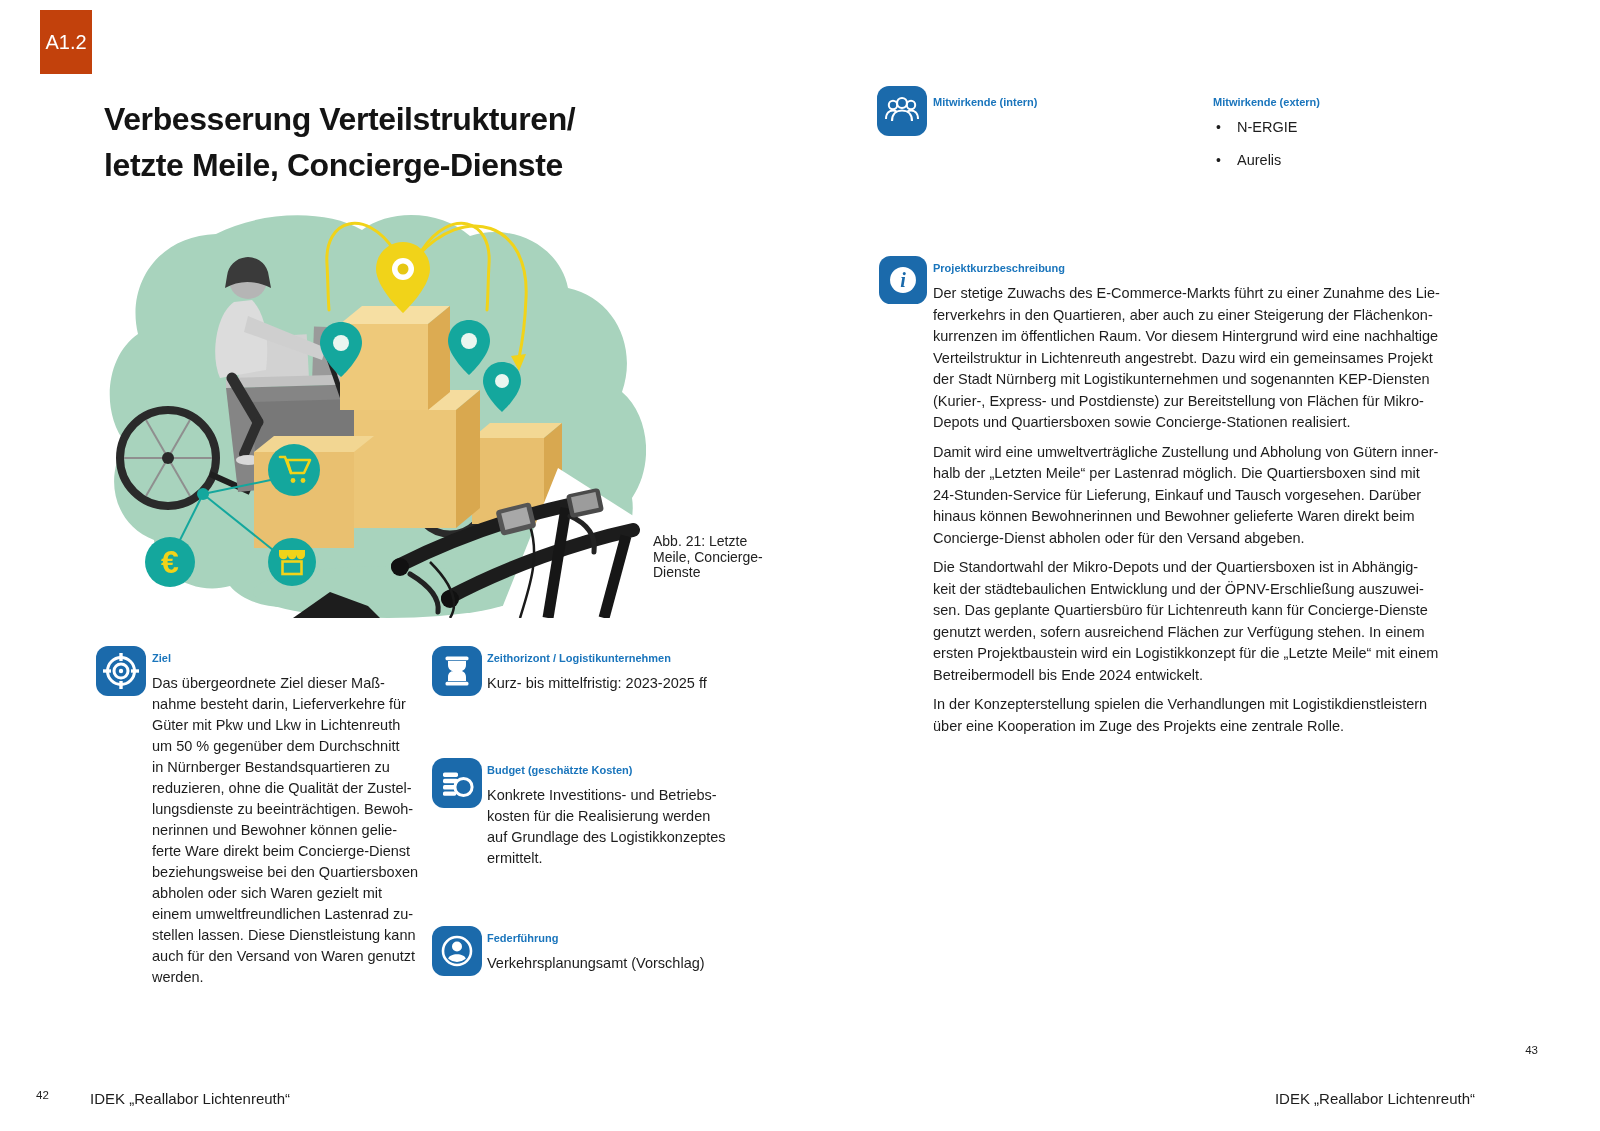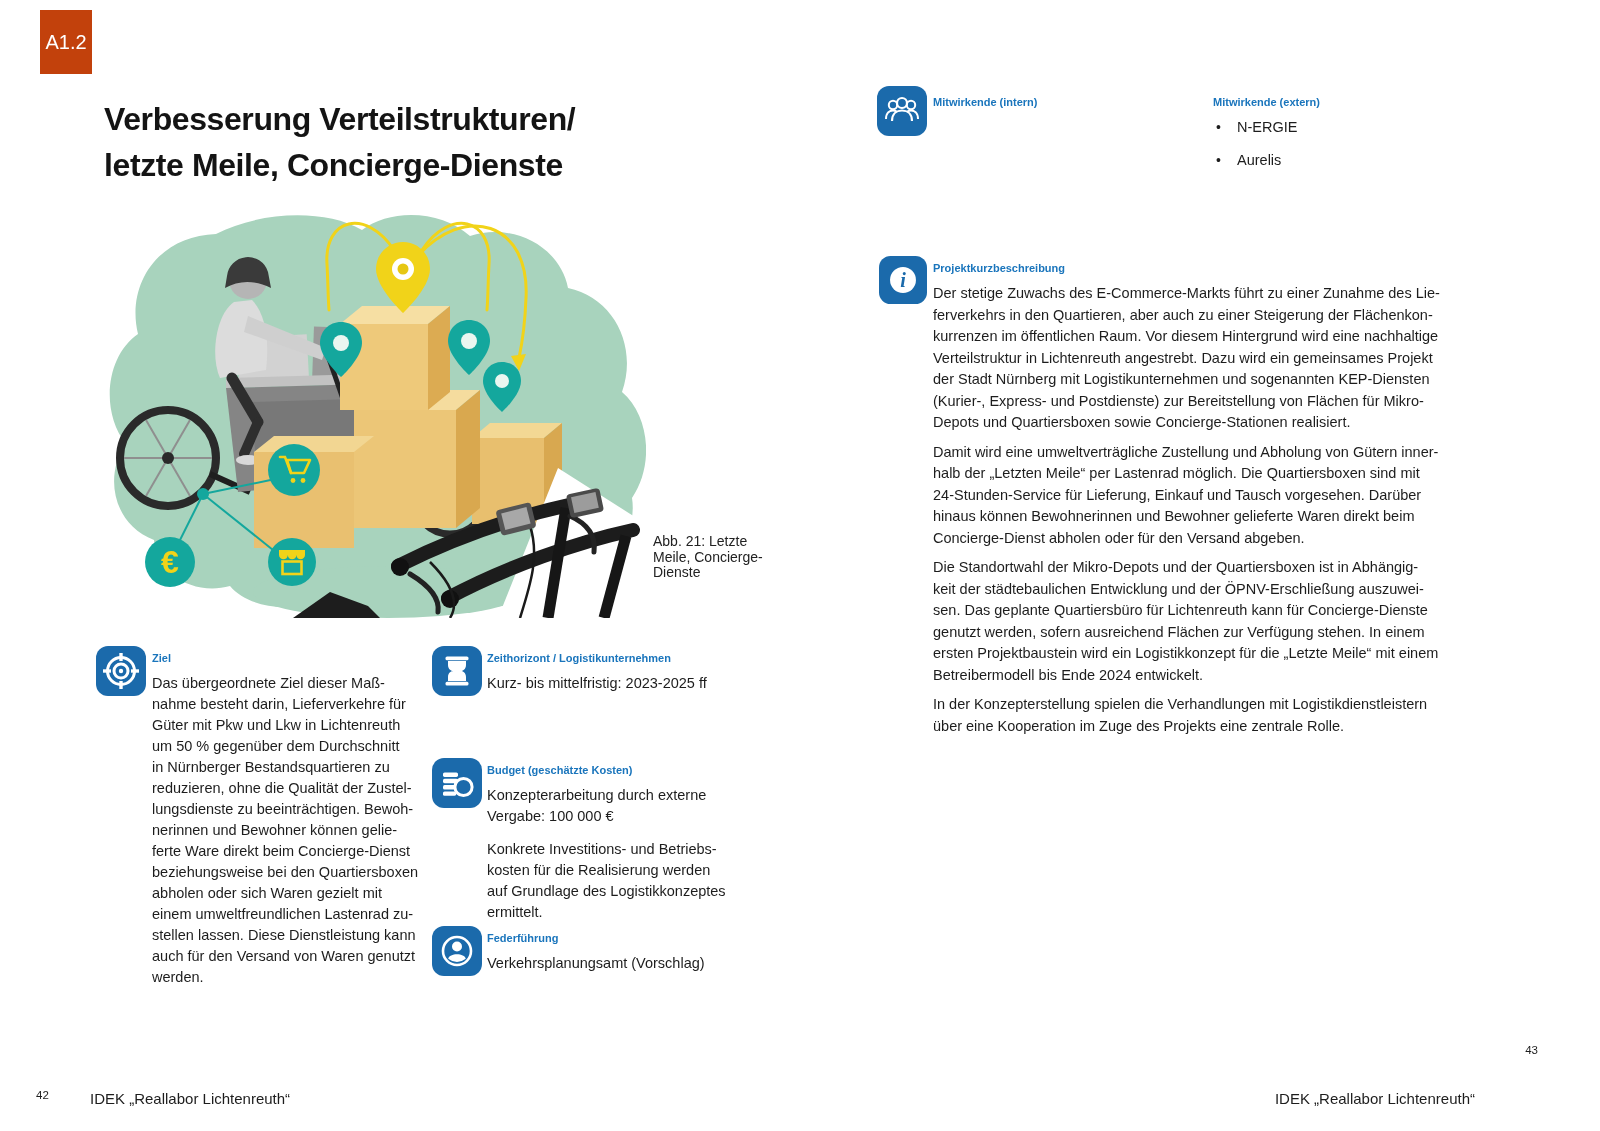--- a/index.html
+++ b/index.html
@@ -225,22 +225,20 @@
       <rect x="11" y="14.5" width="15" height="4.4" rx="1.6"></rect>
       <rect x="11" y="20.8" width="15" height="4.4" rx="1.6"></rect>
       <rect x="11" y="27.1" width="15" height="4.4" rx="1.6"></rect>
       <rect x="11" y="33.4" width="13" height="4.4" rx="1.6"></rect>
     </g>
     <circle cx="31.5" cy="29" r="8.6" fill="#1b6aab" stroke="#fff" stroke-width="3"></circle>
   </svg>
 </div>
 <div class="abs" style="left:487px;top:760px;width:290px">
   <p class="sec-title">Budget (geschätzte Kosten)</p>
-  <div class="sec-body prelines" style="margin-bottom:12px">Konzepterarbeitung durch externe
-Vergabe: 100 000 €</div>
   <div class="sec-body prelines">Konkrete Investitions- und Betriebs-
 kosten für die Realisierung werden
 auf Grundlage des Logistikkonzeptes
 ermittelt.</div>
 </div>
 
 <div class="abs" style="left:432px;top:926px">
   <svg class="icon-badge" viewBox="0 0 50 50">
     <rect width="50" height="50" rx="12" fill="#1b6aab"></rect>
     <circle cx="25" cy="25" r="14" fill="none" stroke="#fff" stroke-width="2.6"></circle>

